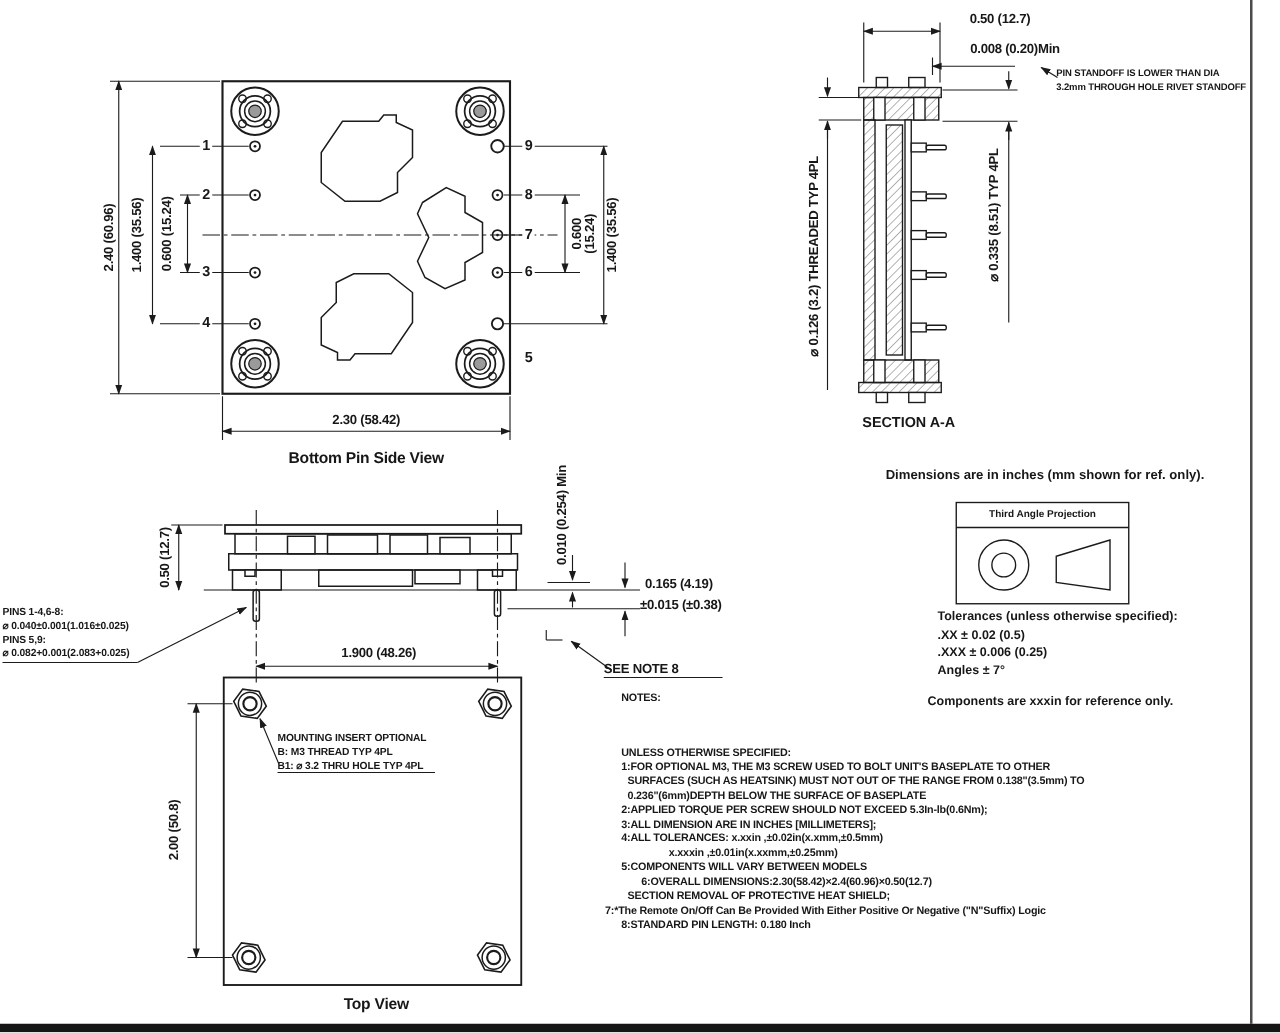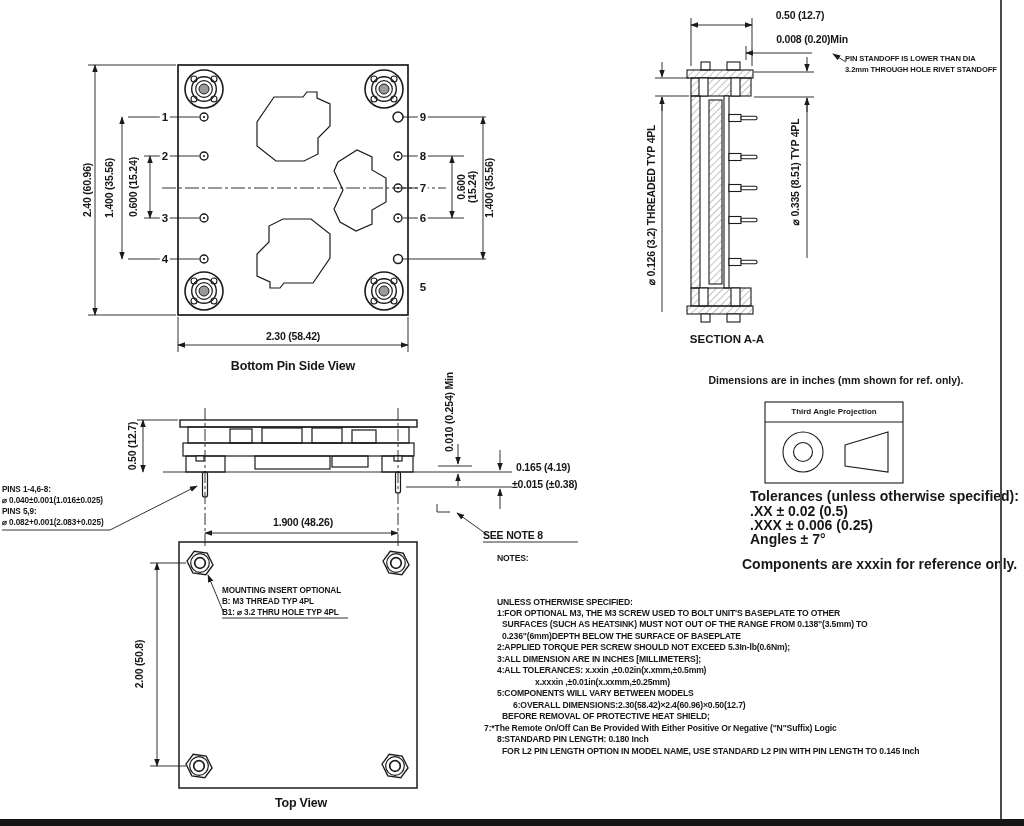--- a/index.html
+++ b/index.html
@@ -9,21 +9,21 @@
   .lbl{position:absolute;font-weight:700;color:#171717;white-space:nowrap;line-height:1.05;}
   .c{transform:translate(-50%,-50%);}
   .rot{transform:translate(-50%,-50%) rotate(-90deg);}
   .dim{font-size:10.5px;letter-spacing:-0.2px;}
   .title{font-size:12.5px;letter-spacing:-0.2px;}
   .sec-title{font-size:11.5px;}
   .pinnum{font-size:11.5px;background:#fff;padding:0 2px;}
   .tiny{font-size:7.6px;letter-spacing:-0.1px;}
   .small{font-size:8.2px;letter-spacing:-0.1px;}
   .note{font-size:8.6px;letter-spacing:-0.15px;}
-  .tol{font-size:14px;}
+  .tol{font-size:10px;}
   .info{font-size:10.5px;text-align:right;}
   .proj{font-size:8px;}
   .rightborder{position:absolute;left:1000px;top:0;width:2px;height:819px;background:#4a4a4a;}
   .bottombar{position:absolute;left:0;top:819px;width:1024px;height:7px;background:#161616;}
 </style>
 </head>
 <body>
 
 <div id="canvas">
 
@@ -267,21 +267,20 @@
 <div class="lbl note" style="left:497px;top:598px">UNLESS OTHERWISE SPECIFIED:</div>
 <div class="lbl note" style="left:497px;top:609px">1:FOR OPTIONAL M3, THE M3 SCREW USED TO BOLT UNIT'S BASEPLATE TO OTHER</div>
 <div class="lbl note" style="left:502px;top:620px">SURFACES (SUCH AS HEATSINK) MUST NOT OUT OF THE RANGE FROM 0.138"(3.5mm) TO</div>
 <div class="lbl note" style="left:502px;top:632px">0.236"(6mm)DEPTH BELOW THE SURFACE OF BASEPLATE</div>
 <div class="lbl note" style="left:497px;top:643px">2:APPLIED TORQUE PER SCREW SHOULD NOT EXCEED 5.3In-lb(0.6Nm);</div>
 <div class="lbl note" style="left:497px;top:655px">3:ALL DIMENSION ARE IN INCHES [MILLIMETERS];</div>
 <div class="lbl note" style="left:497px;top:666px">4:ALL TOLERANCES: x.xxin ,±0.02in(x.xmm,±0.5mm)</div>
 <div class="lbl note" style="left:535px;top:678px">x.xxxin ,±0.01in(x.xxmm,±0.25mm)</div>
 <div class="lbl note" style="left:497px;top:689px">5:COMPONENTS WILL VARY BETWEEN MODELS</div>
 <div class="lbl note" style="left:513px;top:701px">6:OVERALL DIMENSIONS:2.30(58.42)×2.4(60.96)×0.50(12.7)</div>
-<div class="lbl note" style="left:502px;top:712px">BEFORE REMOVAL OF PROTECTIVE HEAT SHIELD;</div>
+<div class="lbl note" style="left:502px;top:712px">SECTION REMOVAL OF PROTECTIVE HEAT SHIELD;</div>
 <div class="lbl note" style="left:484px;top:724px">7:*The Remote On/Off Can Be Provided With Either Positive Or Negative ("N"Suffix) Logic</div>
 <div class="lbl note" style="left:497px;top:735px">8:STANDARD PIN LENGTH: 0.180 Inch</div>
-<div class="lbl note" style="left:502px;top:747px">FOR L2 PIN LENGTH OPTION IN MODEL NAME, USE STANDARD L2 PIN WITH PIN LENGTH TO 0.145 Inch</div>
 
 <div class="rightborder"></div>
 <div class="bottombar"></div>
 
 </div>
 
 </body></html>

